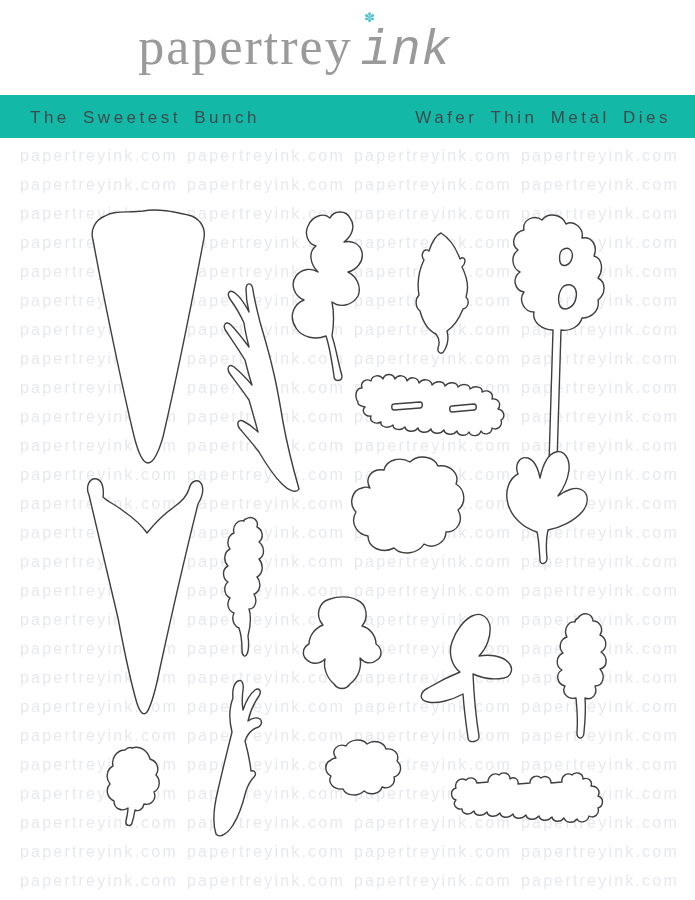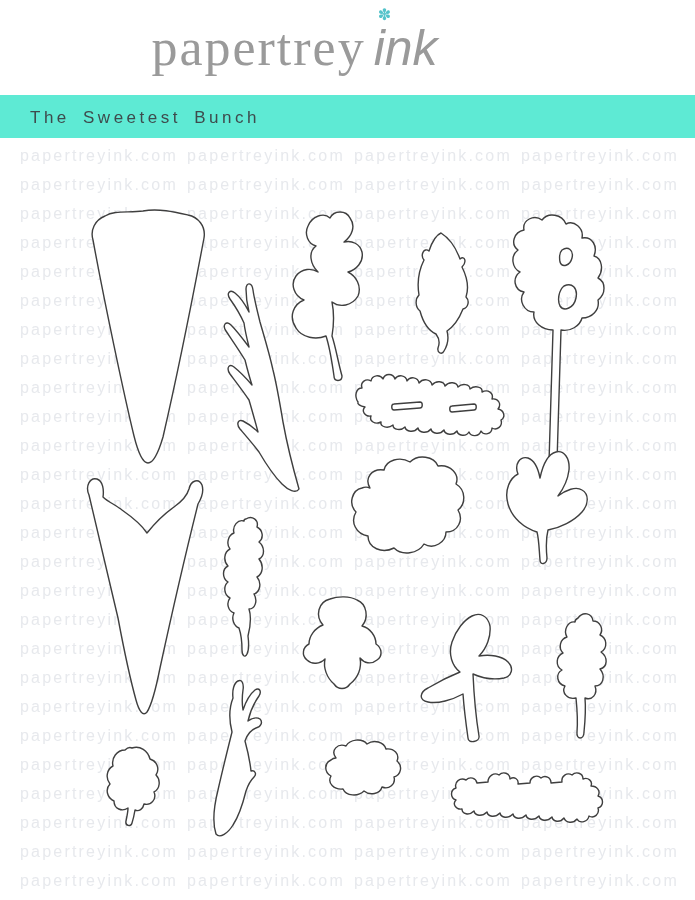--- a/index.html
+++ b/index.html
@@ -6,27 +6,27 @@
   #page {
     position:relative; width:695px; height:900px; overflow:hidden;
     background:#ffffff; font-family:"Liberation Sans", sans-serif;
   }
   
   .header { position:absolute; top:0; left:0; width:589px; height:95px;
             display:flex; align-items:center; justify-content:center; }
   .logo { display:flex; align-items:baseline; color:#9a9a9a; }
   .logo-serif { font-family:"Liberation Serif", serif; font-size:52px;
                 letter-spacing:2px; font-weight:400; }
-  .logo-ink { font-family:Liberation Sans, sans-serif; font-style:italic;
+  .logo-ink { font-family:Liberation Mono, monospace; font-style:italic;
               font-size:50px; margin-left:8px; position:relative; }
   .logo-flower { position:absolute; left:4px; top:-12px; color:#54c3ca;
                  font-size:16px; font-style:normal; line-height:1; }
   
   .banner { position:absolute; top:95px; left:0; width:695px; height:43px;
-            background:#5eead4; display:flex; justify-content:space-between;
+            background:#14b8a6; display:flex; justify-content:space-between;
             align-items:center; box-sizing:border-box; padding:2px 24px 0 30px;
             color:#3e4b4d; font-size:17px; letter-spacing:3.5px; word-spacing:5px; }
   
   .wm-layer { position:absolute; top:0; left:0; width:695px; height:900px; }
   .wm-row { position:absolute; left:20px; white-space:nowrap;text-decoration:underline; }
   .wm-cell { display:inline-block; width:167px; font-size:16px;
              letter-spacing:2.2px; color:#e7e9ed; }
   
   svg.dies { position:absolute; top:0; left:0; }
   svg.dies path { fill:#ffffff; stroke:#3f3f3f; stroke-width:1.4;
@@ -42,20 +42,21 @@
       <span class="logo-serif">papertrey</span>
       <span class="logo-ink">
         <span>ink</span>
         <span class="logo-flower">✽</span>
       </span>
     </div>
   </div>
 
   <div class="banner">
     <span>The Sweetest Bunch</span>
+    <span>Wafer Thin Metal Dies</span>
   </div>
 
   <div class="wm-layer">
       <div class="wm-row" style="top: 147px;"><span class="wm-cell">papertreyink.com</span><span class="wm-cell">papertreyink.com</span><span class="wm-cell">papertreyink.com</span><span class="wm-cell">papertreyink.com</span></div>
       <div class="wm-row" style="top: 176px;"><span class="wm-cell">papertreyink.com</span><span class="wm-cell">papertreyink.com</span><span class="wm-cell">papertreyink.com</span><span class="wm-cell">papertreyink.com</span></div>
       <div class="wm-row" style="top: 205px;"><span class="wm-cell">papertreyink.com</span><span class="wm-cell">papertreyink.com</span><span class="wm-cell">papertreyink.com</span><span class="wm-cell">papertreyink.com</span></div>
       <div class="wm-row" style="top: 234px;"><span class="wm-cell">papertreyink.com</span><span class="wm-cell">papertreyink.com</span><span class="wm-cell">papertreyink.com</span><span class="wm-cell">papertreyink.com</span></div>
       <div class="wm-row" style="top: 263px;"><span class="wm-cell">papertreyink.com</span><span class="wm-cell">papertreyink.com</span><span class="wm-cell">papertreyink.com</span><span class="wm-cell">papertreyink.com</span></div>
       <div class="wm-row" style="top: 292px;"><span class="wm-cell">papertreyink.com</span><span class="wm-cell">papertreyink.com</span><span class="wm-cell">papertreyink.com</span><span class="wm-cell">papertreyink.com</span></div>
       <div class="wm-row" style="top: 321px;"><span class="wm-cell">papertreyink.com</span><span class="wm-cell">papertreyink.com</span><span class="wm-cell">papertreyink.com</span><span class="wm-cell">papertreyink.com</span></div>

